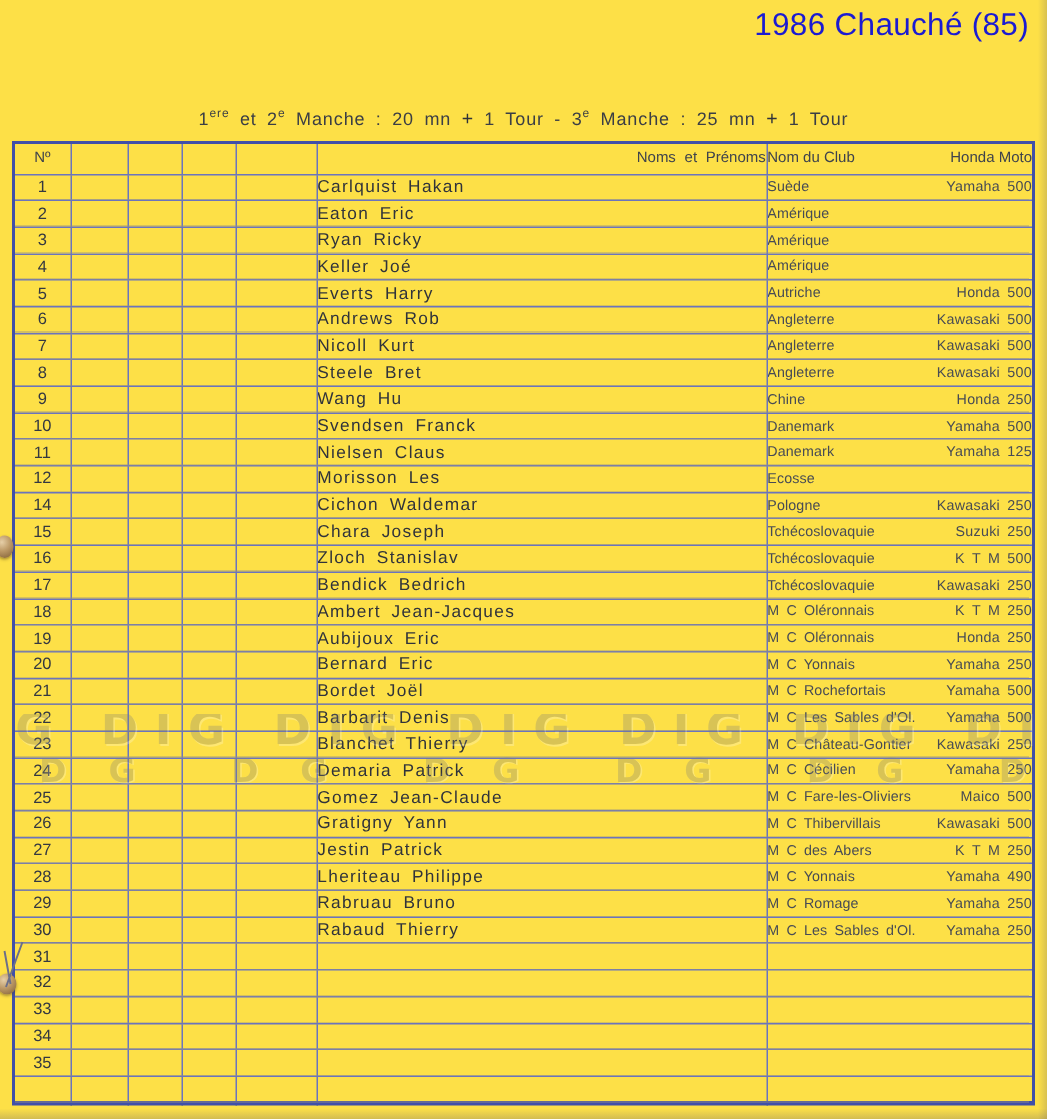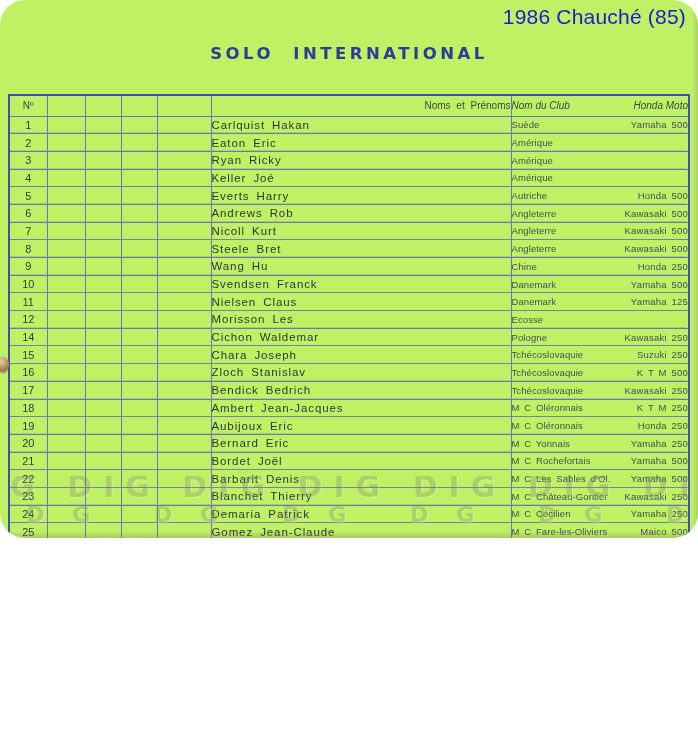--- a/index.html
+++ b/index.html
@@ -1,20 +1,19 @@
 <!DOCTYPE html>
 <html><head>
 <meta charset="utf-8">
 <style>
   html,body{margin:0;padding:0;background:#ffffff;}
   .page{
-    position:relative;width:698px;height:538px;overflow:hidden;
-    background:#bef264;
+    position:relative;width:698px;height:746px;overflow:hidden;
+    background:#fde047;
     font-family:"Liberation Sans",sans-serif;
-    border-radius:25px;
   }
   .annotation{
     position:absolute;top:5px;right:12px;
     font-size:21px;color:#1b1bd2;letter-spacing:0.2px;
   }
   .title{
     position:absolute;top:44px;left:0;width:100%;text-align:center;
     font-family:"DejaVu Sans",sans-serif;font-weight:bold;
     font-size:16.5px;color:#2c3a9a;letter-spacing:3.5px;word-spacing:10px;
   }
@@ -36,21 +35,21 @@
     border:1px solid #6b74bd;padding:0;vertical-align:middle;overflow:hidden;
     white-space:nowrap;
   }
   .tablewrap table{border:2px solid #4150a8;border-bottom:3px solid #4150a8;}
   thead tr{height:21px;}
   tbody tr{height:17.7px;}
   th{font-weight:normal;font-size:10px;color:#3f434c;}
   .th-num{text-align:center;}
   .th-names{text-align:right;padding-left:24px;word-spacing:3px;}
   .th-right{padding:0 13px 0 11px;}
-  .th-right .flex{display:flex;justify-content:space-between;font-style:italic;}
+  .th-right .flex{display:flex;justify-content:space-between;}
   .td-num{text-align:center;font-size:11px;color:#343841;}
   .td-name{
     text-align:left;padding-left:22px;font-size:11.5px;color:#30333b;
     letter-spacing:0.9px;word-spacing:3px;
   }
   .td-club{padding:0 13px 0 11px;}
   .td-club .flex{display:flex;justify-content:space-between;align-items:center;}
   .club{font-size:9.5px;color:#474b55;letter-spacing:0.1px;word-spacing:2px;}
   .bike{font-size:9.5px;color:#474b55;letter-spacing:0.2px;word-spacing:2px;}
 
@@ -98,22 +97,22 @@
     background:linear-gradient(to bottom, rgba(130,120,100,0), rgba(130,120,100,0.35));
   }
 </style>
 </head>
 <body>
 
 <div class="page">
 
   <div class="annotation">1986 Chauché (85)</div>
 
-  <div class="title">SOLO INTERNATIONAL</div>
-
+
+  <div class="subtitle"><span>1</span><sup>ere</sup><span> et 2</span><sup>e</sup><span> Manche : 20 mn </span><span class="plus">+</span><span> 1 Tour</span><span>  -  </span><span>3</span><sup>e</sup><span> Manche : 25 mn </span><span class="plus">+</span><span> 1 Tour</span></div>
 
   <div class="tablewrap">
     <table>
       <colgroup>
         <col style="width:38px">
           <col style="width:38px">
           <col style="width:36px">
         <col style="width:36px">
           <col style="width:54px">
           <col style="width:300px">

